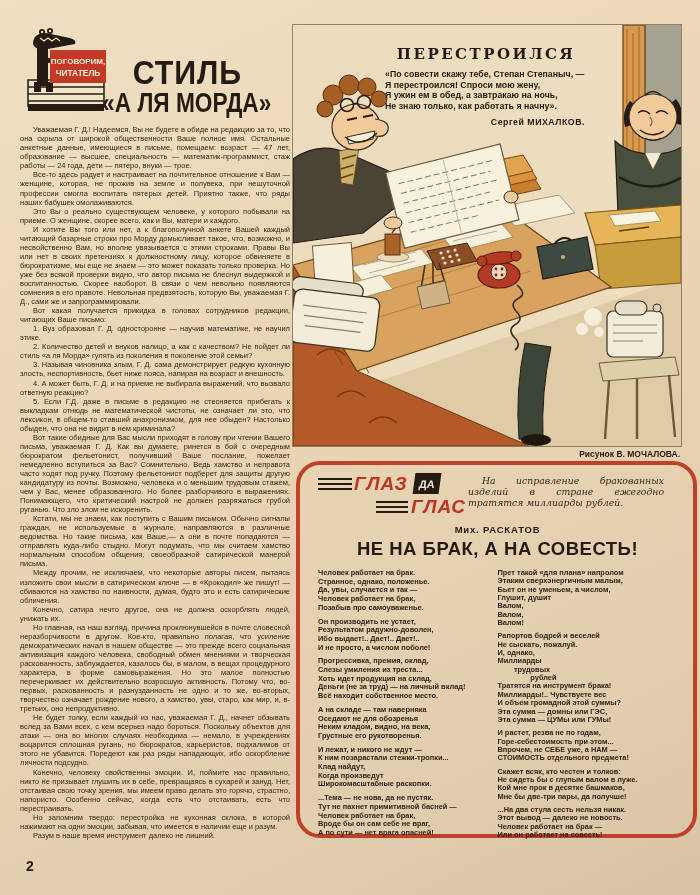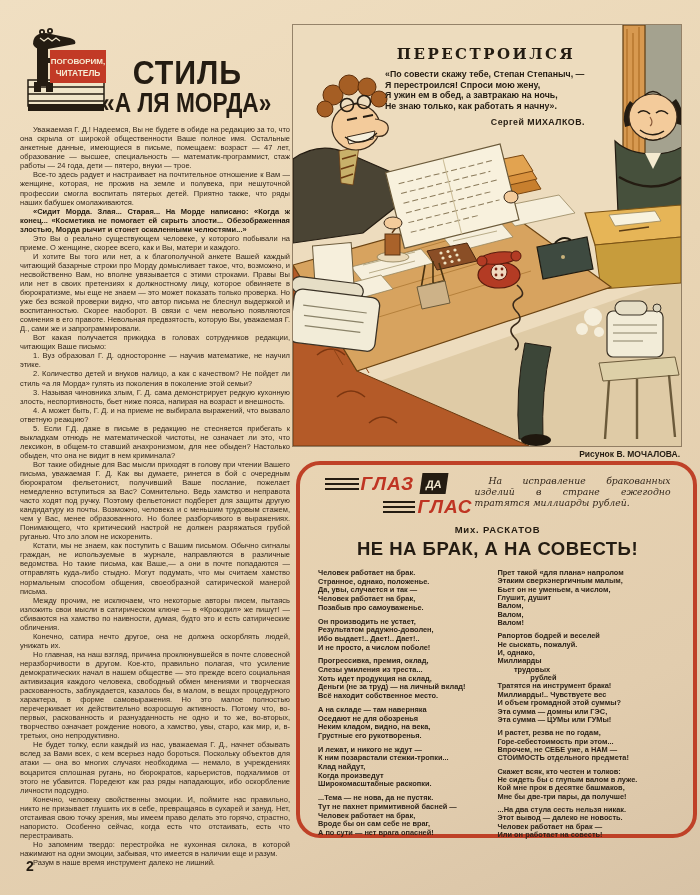--- a/index.html
+++ b/index.html
@@ -29,21 +29,21 @@
   .cartoon-verse{position:absolute;left:92px;top:44px;width:290px;
     font-weight:bold;font-size:8.8px;line-height:10.6px;color:#241c12;}
   .cartoon-author{position:absolute;left:120px;top:92px;width:172px;text-align:right;
     font-weight:bold;font-size:8.8px;letter-spacing:.5px;color:#241c12;}
   .cartoon-caption{position:absolute;left:292px;top:449px;width:388px;text-align:right;
     font-weight:bold;font-size:8.5px;color:#241c12;padding-right:6px;}
   
   .feature-box{position:absolute;left:296px;top:461px;width:401px;height:377px;
     border:4px solid #bf4127;border-radius:24px;box-sizing:border-box;
     padding:8px 16px 6px 18px;}
-  .fb-head{display:flex;justify-content:center;align-items:flex-start;height:50px;}
+  .fb-head{display:flex;justify-content:flex-start;align-items:flex-start;height:50px;}
   .gg-logo{position:relative;width:150px;height:46px;flex:none;}
   .gg-stripes{position:absolute;background:repeating-linear-gradient(to bottom,#241c12 0 2px,transparent 2px 5px);}
   .gg-s1{left:0;top:5px;width:34px;height:13px;}
   .gg-s2{left:58px;top:28px;width:32px;height:13px;}
   .gg-w{position:absolute;color:#bf3422;font-weight:bold;font-style:italic;font-size:19px;letter-spacing:1px;line-height:1;}
   .gg-w1{left:36px;top:1px;}
   .gg-w3{left:93px;top:24px;}
   .gg-da{position:absolute;left:96px;top:0px;width:26px;height:21px;background:#241c12;
     transform:skewX(-8deg);color:#f3e9d0;font-weight:bold;font-size:11px;
     display:flex;align-items:center;justify-content:center;}
@@ -87,21 +87,20 @@
   </svg>
 
   <div class="art-title">
     <span class="t1">СТИЛЬ</span><br>
     <span class="t2">«А ЛЯ МОРДА»</span>
   </div>
 
   <div class="article-body">
       <p>Уважаемая Г. Д.! Надеемся, Вы не будете в обиде на редакцию за то, что она скрыла от широкой общественности Ваше полное имя. Остальные анкетные данные, имеющиеся в письме, помещаем: возраст — 47 лет, образование — высшее, специальность — математик-программист, стаж работы — 24 года, дети — пятеро, внуки — трое.</p>
       <p>Все-то здесь радует и настраивает на почтительное отношение к Вам — женщине, которая, не прожив на земле и полувека, при нешуточной профессии смогла воспитать пятерых детей. Приятно также, что ряды наших бабушек омолаживаются.</p>
-      <p class="b">«Сидит Морда. Злая... Старая... На Морде написано: «Когда ж конец... «Косметика не помогает ей скрыть злости... Обезображенная злостью, Морда рычит и стонет оскаленными челюстями...»</p>
       <p>Это Вы о реально существующем человеке, у которого побывали на приеме. О женщине, скорее всего, как и Вы, матери и каждого.</p>
       <p>И хотите Вы того или нет, а к благополучной анкете Вашей каждый читающий базарные строки про Морду домысливает такое, что, возможно, и несвойственно Вам, но вполне увязывается с этими строками. Правы Вы или нет в своих претензиях к должностному лицу, которое обвиняете в бюрократизме, мы еще не знаем — это может показать только проверка. Но уже без всякой проверки видно, что автор письма не блеснул выдержкой и воспитанностью. Скорее наоборот. В связи с чем невольно появляются сомнения в его правоте. Невольная предвзятость, которую Вы, уважаемая Г. Д., сами же и запрограммировали.</p>
       <p>Вот какая получается прикидка в головах сотрудников редакции, читающих Ваше письмо:</p>
       <p>1. Вуз образовал Г. Д. односторонне — научив математике, не научил этике.</p>
       <p>2. Количество детей и внуков налицо, а как с качеством? Не пойдет ли стиль «а ля Морда» гулять из поколения в поколение этой семьи?</p>
       <p>3. Называя чиновника злым, Г. Д. сама демонстрирует редкую кухонную злость, неспортивность, бьет ниже пояса, напирая на возраст и внешность.</p>
       <p>4. А может быть, Г. Д. и на приеме не выбирала выражений, что вызвало ответную реакцию?</p>
       <p>5. Если Г.Д. даже в письме в редакцию не стесняется прибегать к выкладкам отнюдь не математической чистоты, не означает ли это, что лексикон, в общем-то ставший анахронизмом, для нее обыден? Настолько обыден, что она не видит в нем криминала?</p>
       <p>Вот такие обидные для Вас мысли приходят в голову при чтении Вашего письма, уважаемая Г. Д. Как вы думаете, ринется в бой с очередным бюрократом фельетонист, получивший Ваше послание, пожелает немедленно вступиться за Вас? Сомнительно. Ведь хамство и неправота часто ходят под ручку. Поэтому фельетонист подберет для защиты другую кандидатуру из почты. Возможно, человека и с меньшим трудовым стажем, чем у Вас, менее образованного. Но более разборчивого в выражениях. Понимающего, что критический настрой не должен разряжаться грубой руганью. Что зло злом не искоренить.</p>
       <p>Кстати, мы не знаем, как поступить с Вашим письмом. Обычно сигналы граждан, не используемые в журнале, направляются в различные ведомства. Но такие письма, как Ваше,— а они в почте попадаются — отправлять куда-либо стыдно. Могут подумать, что мы считаем хамство нормальным способом общения, своеобразной сатирической манерой письма.</p>

